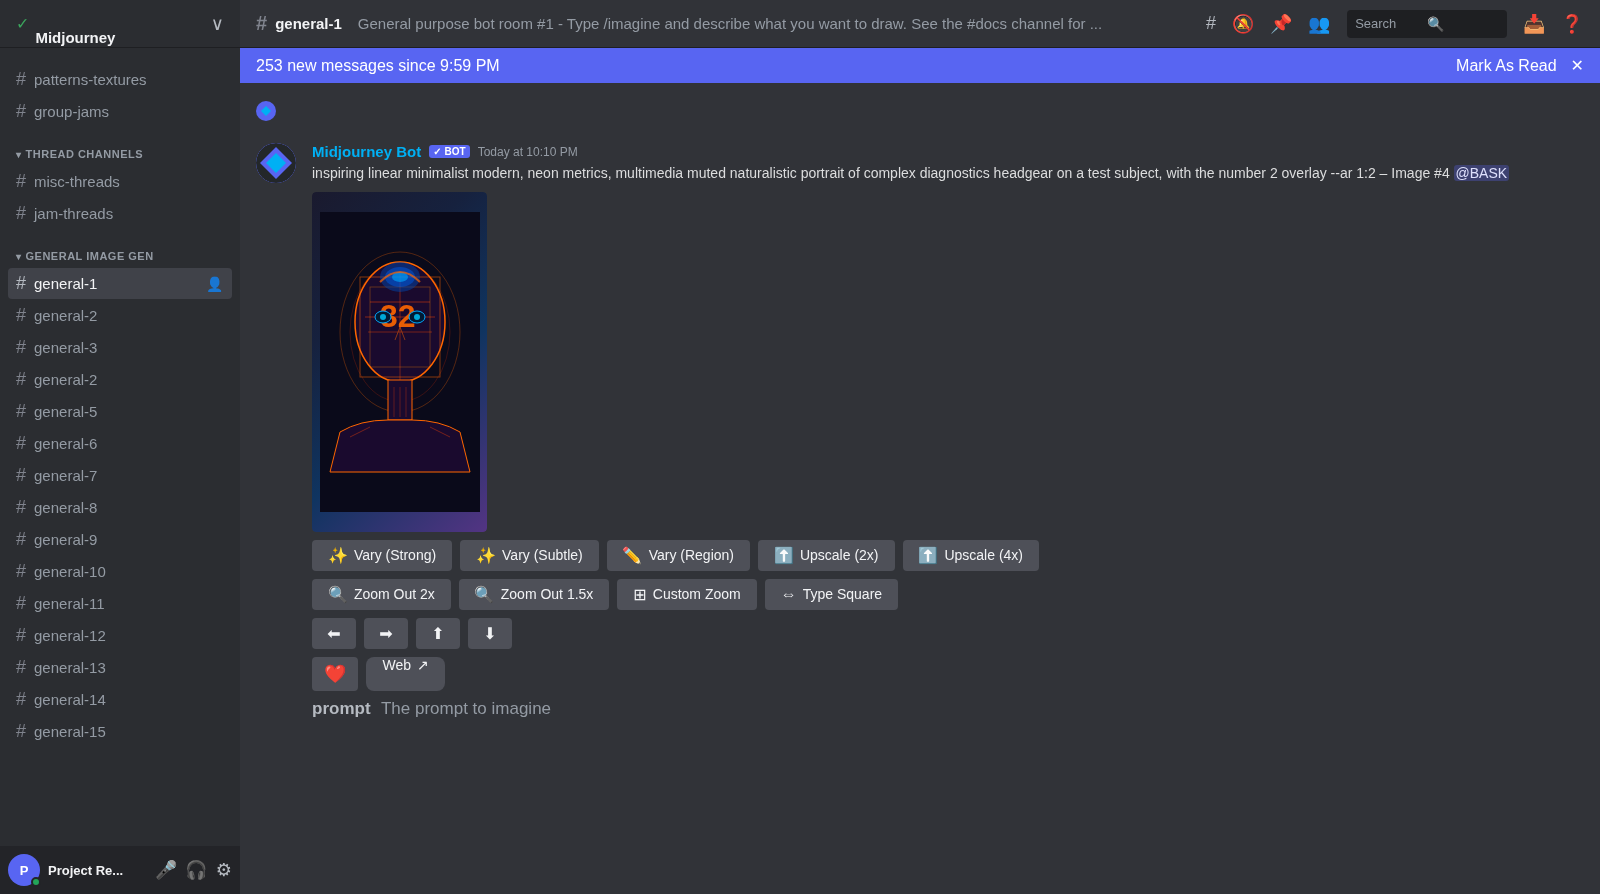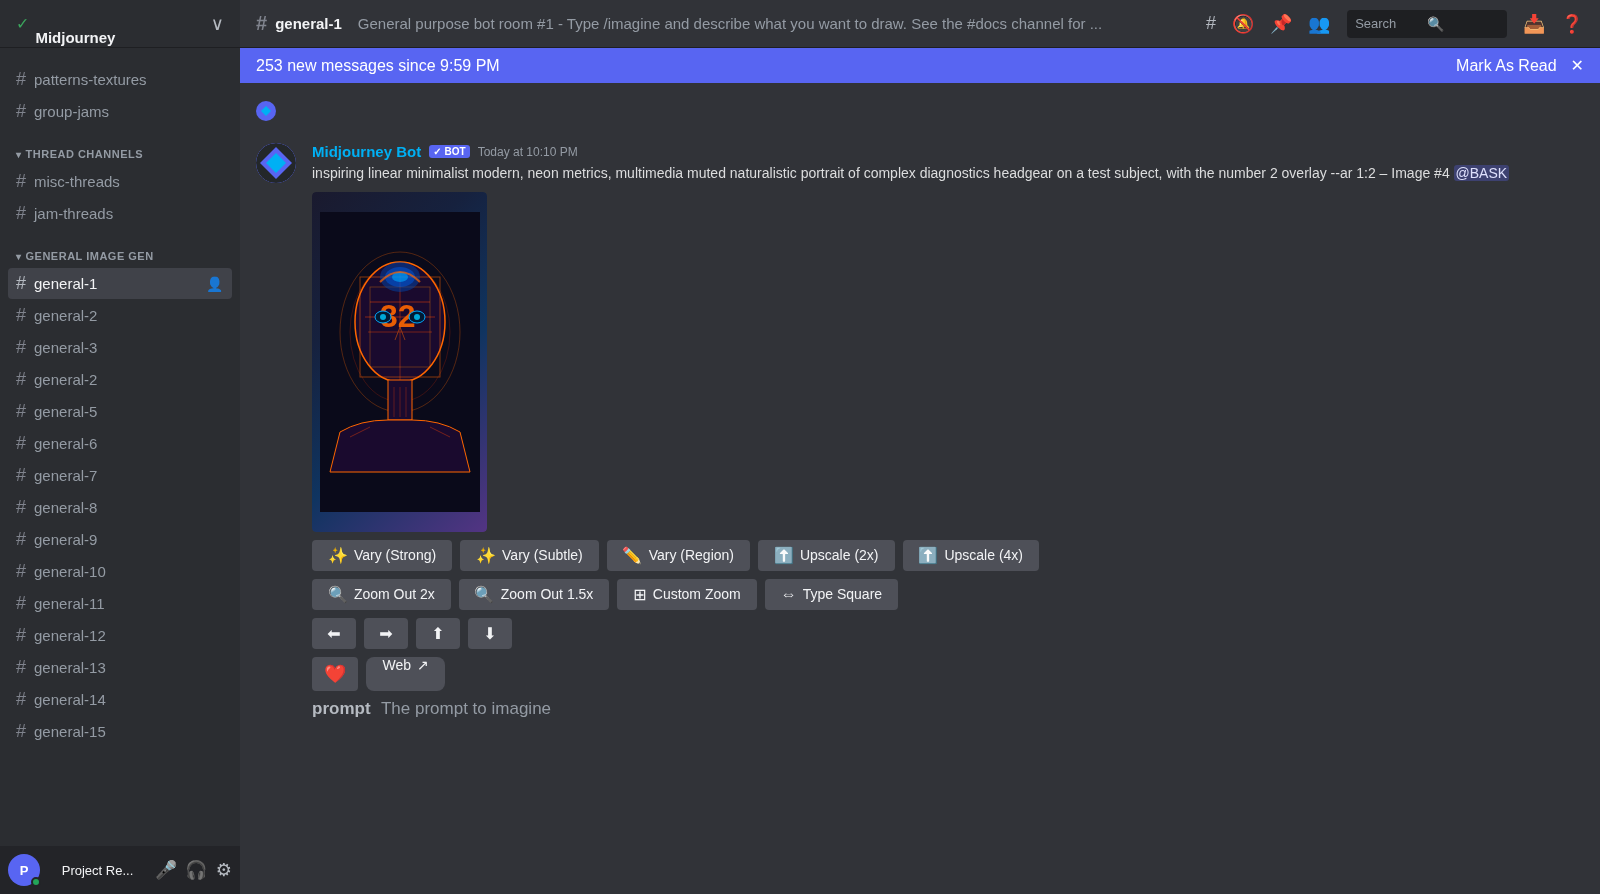--- a/index.html
+++ b/index.html
@@ -503,26 +503,25 @@
       border: 2px solid #232428;
     }
 
     .user-info {
       flex: 1;
       overflow: hidden;
     }
 
     .user-name {
       font-size: 13px;
-      font-weight: 400;
+      font-weight: 700;
       color: #f2f3f5;
       white-space: nowrap;
       overflow: hidden;
       text-overflow: ellipsis;
-      text-align: center;
     }
 
     .user-controls {
       display: flex;
       gap: 8px;
     }
 
     .user-control-icon {
       color: #b5bac1;
       font-size: 18px;

